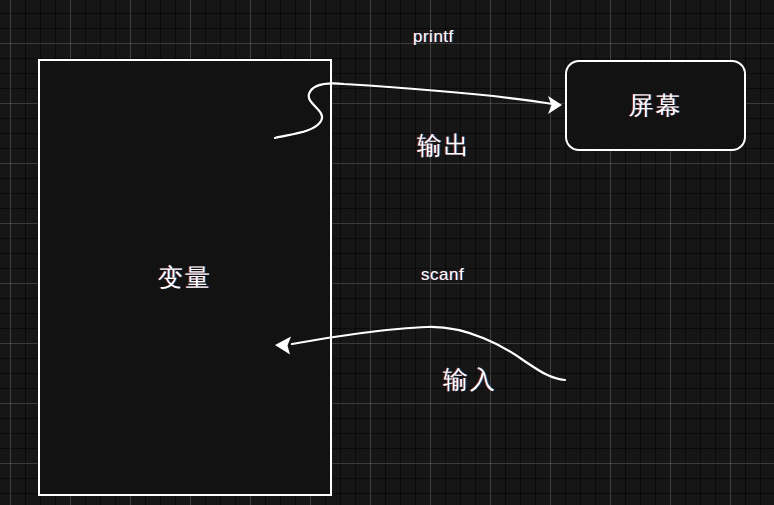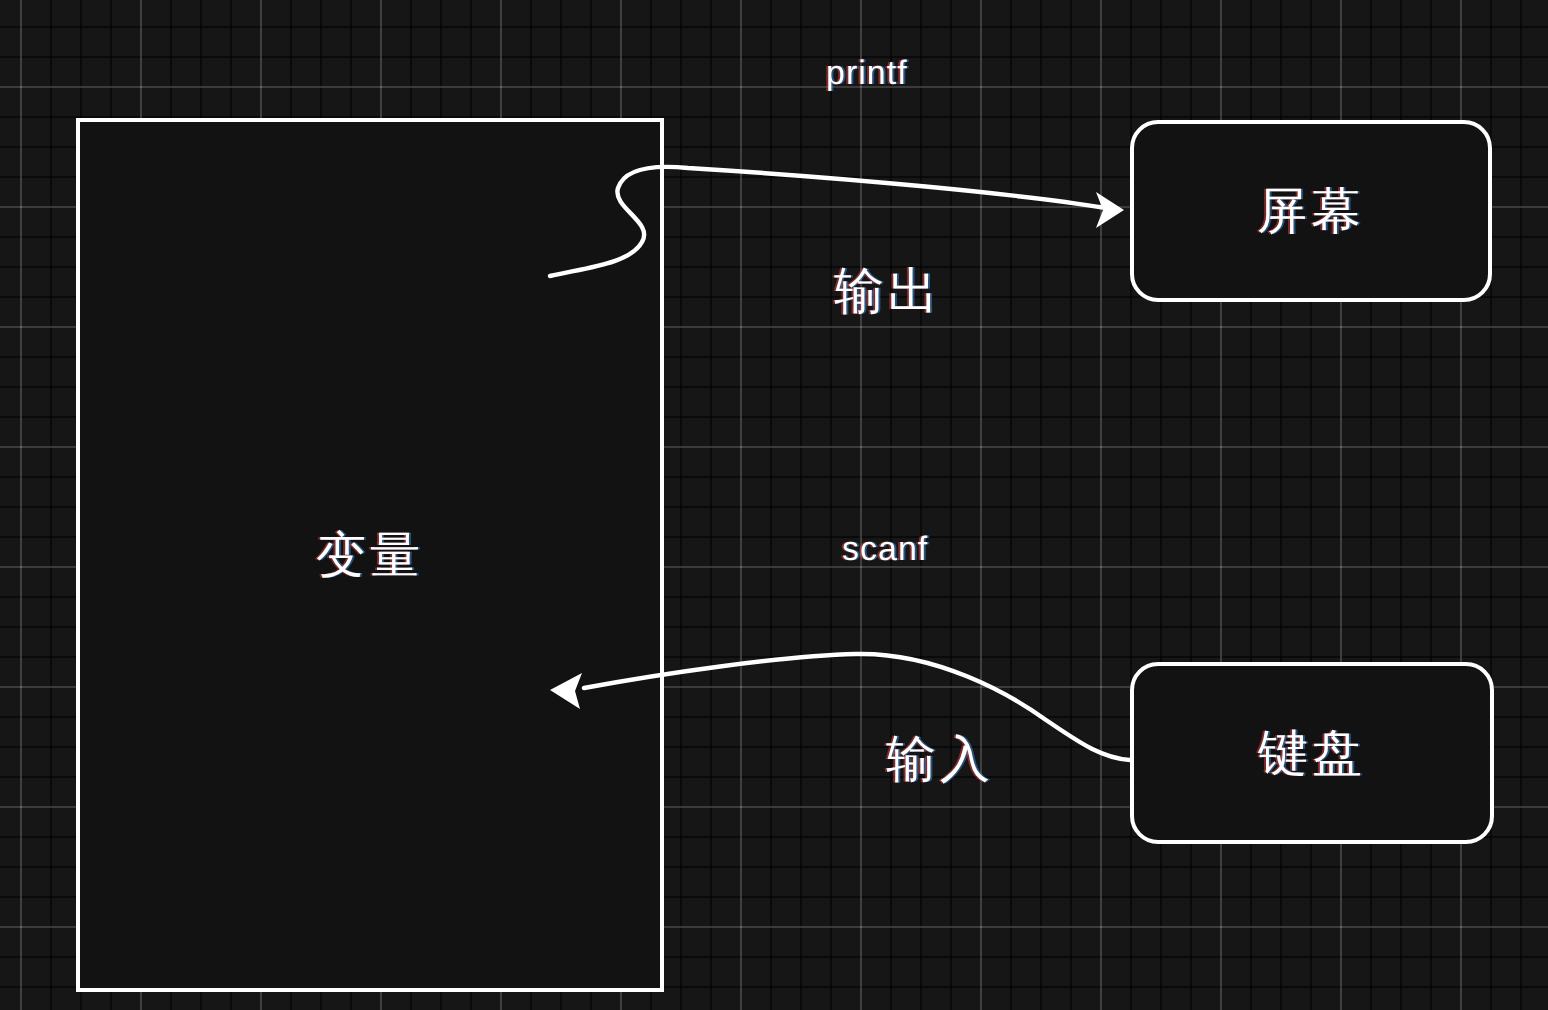--- a/index.html
+++ b/index.html
@@ -71,23 +71,20 @@
 <div class="canvas">
 
   <div class="node variable">
     <span class="txt cjk">变量</span>
   </div>
 
   <div class="node rounded screen">
     <span class="txt cjk">屏幕</span>
   </div>
 
-  <div class="node rounded keyboard">
-    <span class="txt cjk">键盘</span>
-  </div>
 
   <div class="floating txt latin lbl-printf">printf</div>
   <div class="floating txt cjk lbl-output">输出</div>
   <div class="floating txt latin lbl-scanf">scanf</div>
   <div class="floating txt cjk lbl-input">输入</div>
 
   <svg class="overlay" width="774" height="505" viewBox="0 0 774 505">
     <g>
       <path d="M275,138 C292,134 315,132 321,121 C327,111 306,104 309,94 C312,85 324,82 344,84 C425,89 510,97 553,104"></path>
       <polygon points="562,105 548,96 551.5,105 548,114"></polygon>

